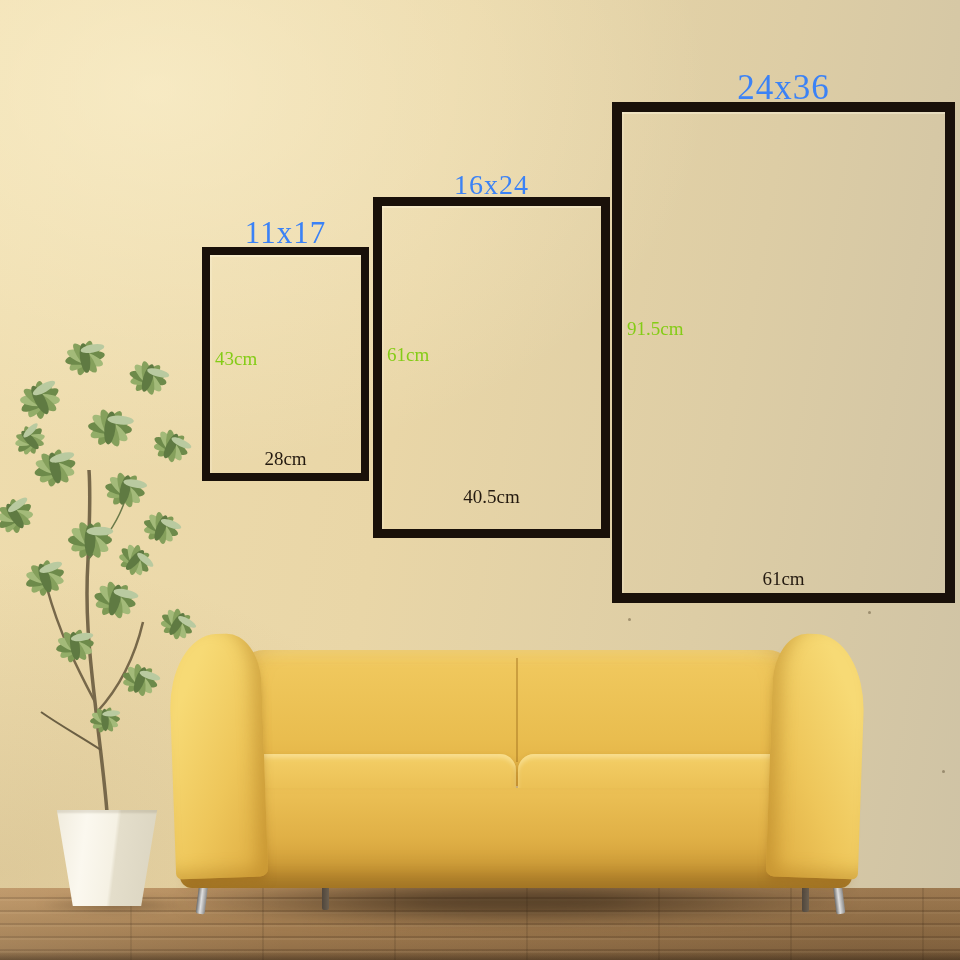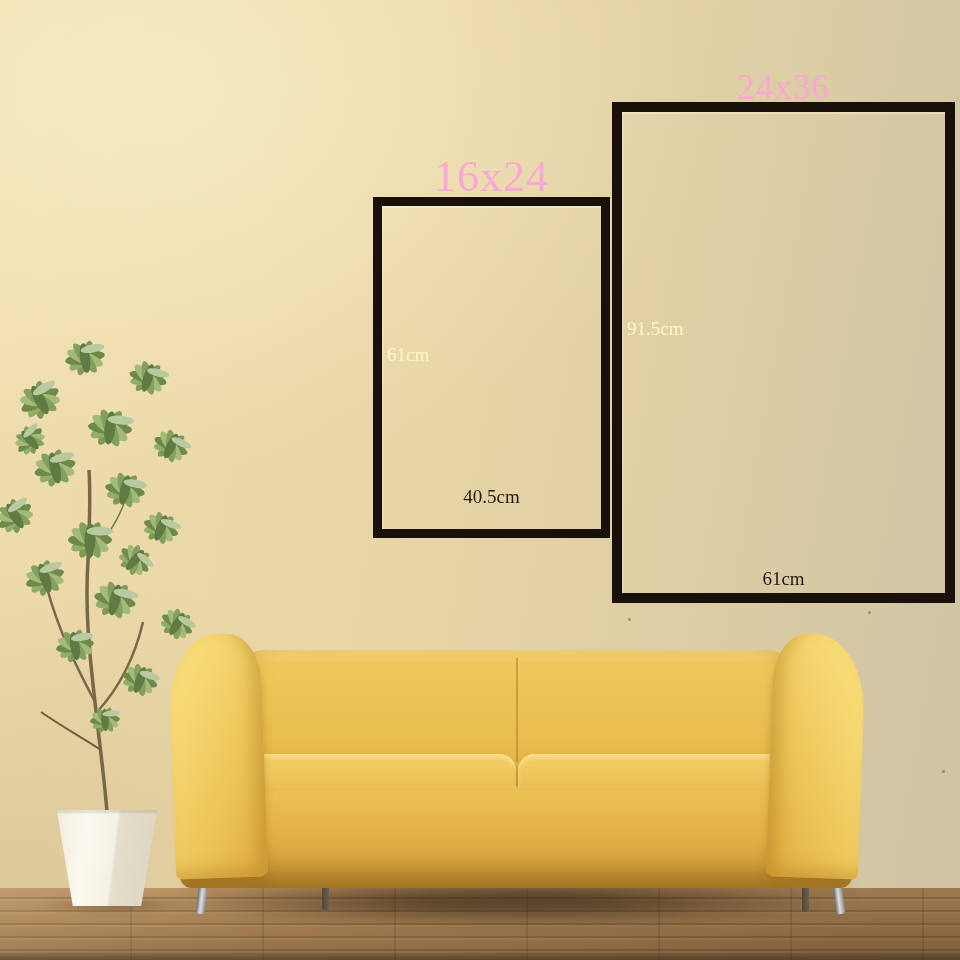--- a/index.html
+++ b/index.html
@@ -16,28 +16,28 @@
       linear-gradient(to bottom, rgba(30,20,10,0) 86%, rgba(30,20,10,.4)),
       linear-gradient(to right, rgba(255,230,190,.14), rgba(0,0,0,0) 30%, rgba(40,25,12,.18) 92%),
       repeating-linear-gradient(to right, rgba(0,0,0,0) 0 130px, rgba(55,38,20,.14) 130px 132px),
       repeating-linear-gradient(to bottom, rgba(0,0,0,0) 0 9px, rgba(60,40,22,.22) 9px 11px, rgba(255,235,200,.07) 11px 13px),
       linear-gradient(to bottom,#b78f60 0%,#a27c50 55%,#8d6b45 100%);}
   .speck{position:absolute;width:3px;height:3px;border-radius:50%;background:rgba(70,55,30,.4);}
   
   .size-box{position:absolute;border:8px solid #191009;
     box-shadow: inset 0 2px 0 rgba(255,250,228,.38), inset 2px 0 0 rgba(255,250,228,.2);}
   .size-box .size-title{position:absolute;left:50%;transform:translateX(-50%);
-    bottom:calc(100% + 7px);color:#f9a8d4;white-space:nowrap;line-height:1;letter-spacing:1px;}
-  .size-box .h-label{position:absolute;left:5px;top:43%;font-size:19px;color:#fef9c3;line-height:1;}
+    bottom:calc(100% + 7px);color:#3b82f6;white-space:nowrap;line-height:1;letter-spacing:1px;}
+  .size-box .h-label{position:absolute;left:5px;top:43%;font-size:19px;color:#84cc16;line-height:1;}
   .size-box .w-label{position:absolute;left:50%;transform:translateX(-50%);
     bottom:5px;font-size:19px;color:#241a10;line-height:1;white-space:nowrap;}
   #frame-small {left:202px;top:247px;width:151px;height:218px;}
   #frame-small .size-title{font-size:31px;}
   #frame-medium{left:373px;top:197px;width:219px;height:323px;border-width:9px;}
-  #frame-medium .size-title{font-size:44px;}
+  #frame-medium .size-title{font-size:28px;}
   #frame-large {left:612px;top:102px;width:323px;height:481px;border-width:10px;}
   #frame-large .size-title{font-size:35px;}
   #frame-medium .w-label{bottom:23px;}
   
   .plant-svg{position:absolute;left:-15px;top:320px;width:235px;height:500px;z-index:3;}
   .pot{position:absolute;left:50px;top:810px;width:114px;height:96px;z-index:3;
     clip-path:polygon(6% 0%,94% 0%,80% 100%,20% 100%);
     background:linear-gradient(97deg,#efeadb 0%,#fbf8ef 30%,#f5f1e4 54%,#e4decb 57%,#d9d3bf 100%);
     box-shadow: inset 0 3px 2px rgba(120,110,80,.18);}
   .pot-shadow{position:absolute;left:36px;top:896px;width:156px;height:18px;z-index:2;
@@ -84,20 +84,25 @@
 <div class="scene">
 
   <div class="wall"></div>
   <div class="floor"></div>
 
   <div class="speck" style="left:628px;top:618px"></div>
   <div class="speck" style="left:688px;top:657px"></div>
   <div class="speck" style="left:868px;top:611px"></div>
   <div class="speck" style="left:942px;top:770px"></div>
 
+  <div class="size-box" id="frame-small">
+    <div class="size-title">11x17</div>
+    <div class="h-label">43cm</div>
+    <div class="w-label">28cm</div>
+  </div>
 
   <div class="size-box" id="frame-medium">
     <div class="size-title">16x24</div>
     <div class="h-label">61cm</div>
     <div class="w-label">40.5cm</div>
   </div>
 
   <div class="size-box" id="frame-large">
     <div class="size-title">24x36</div>
     <div class="h-label">91.5cm</div>

